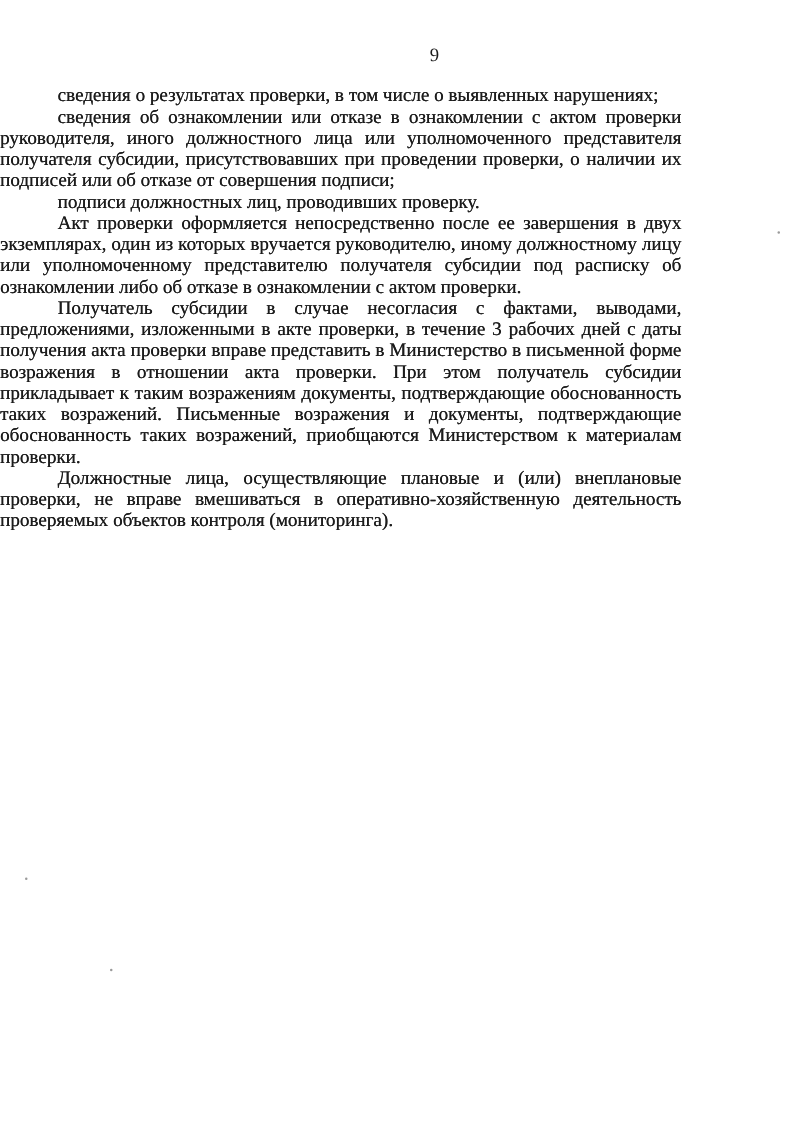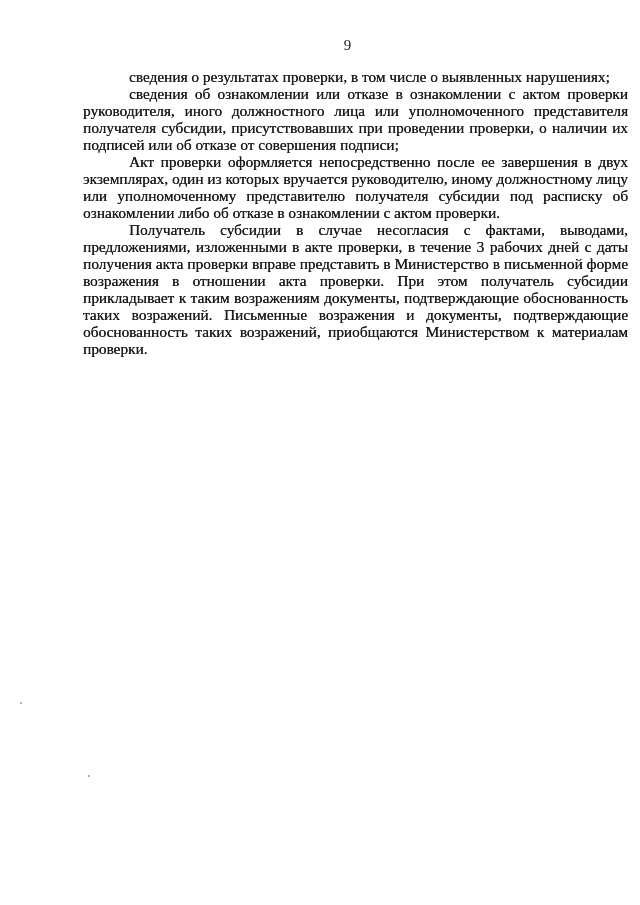--- a/index.html
+++ b/index.html
@@ -25,21 +25,20 @@
   .page-number {
     width: 545px;
     margin-left: 83px;
     padding-right: 16px;
     box-sizing: border-box;
     text-align: center;
     font-size: 15px;
     line-height: 16px;
   }
   .text-column {
-    margin-left: 83px;
     margin-top: 15px;
     width: 545px;
     font-size: 15.3px;
     line-height: 17px;
     text-align: justify;
     text-shadow: 0.2px 0 0 currentColor;
   }
   p.para {
     margin: 0;
     padding: 0;
@@ -59,21 +58,23 @@
 </head>
 <body>
 
 <div class="sheet">
 
   <div class="page-number">9</div>
 
   <div class="text-column">
     <p class="para">сведения о результатах проверки, в том числе о выявленных нарушениях;</p>
     <p class="para">сведения об ознакомлении или отказе в ознакомлении с актом проверки руководителя, иного должностного лица или уполномоченного представителя получателя субсидии, присутствовавших при проведении проверки, о наличии их подписей или об отказе от совершения подписи;</p>
+    <p class="para">подписи должностных лиц, проводивших проверку.</p>
     <p class="para">Акт проверки оформляется непосредственно после ее завершения в двух экземплярах, один из которых вручается руководителю, иному должностному лицу или уполномоченному представителю получателя субсидии под расписку об ознакомлении либо об отказе в ознакомлении с актом проверки.</p>
     <p class="para">Получатель субсидии в случае несогласия с фактами, выводами, предложениями, изложенными в акте проверки, в течение 3 рабочих дней с даты получения акта проверки вправе представить в Министерство в письменной форме возражения в отношении акта проверки. При этом получатель субсидии прикладывает к таким возражениям документы, подтверждающие обоснованность таких возражений. Письменные возражения и документы, подтверждающие обоснованность таких возражений, приобщаются Министерством к материалам проверки.</p>
+    <p class="para">Должностные лица, осуществляющие плановые и (или) внеплановые проверки, не вправе вмешиваться в оперативно-хозяйственную деятельность проверяемых объектов контроля (мониторинга).</p>
   </div>
 
   <span class="speck s1"></span>
   <span class="speck s2"></span>
   <span class="speck s3"></span>
 
 </div>
 
 </body></html>

